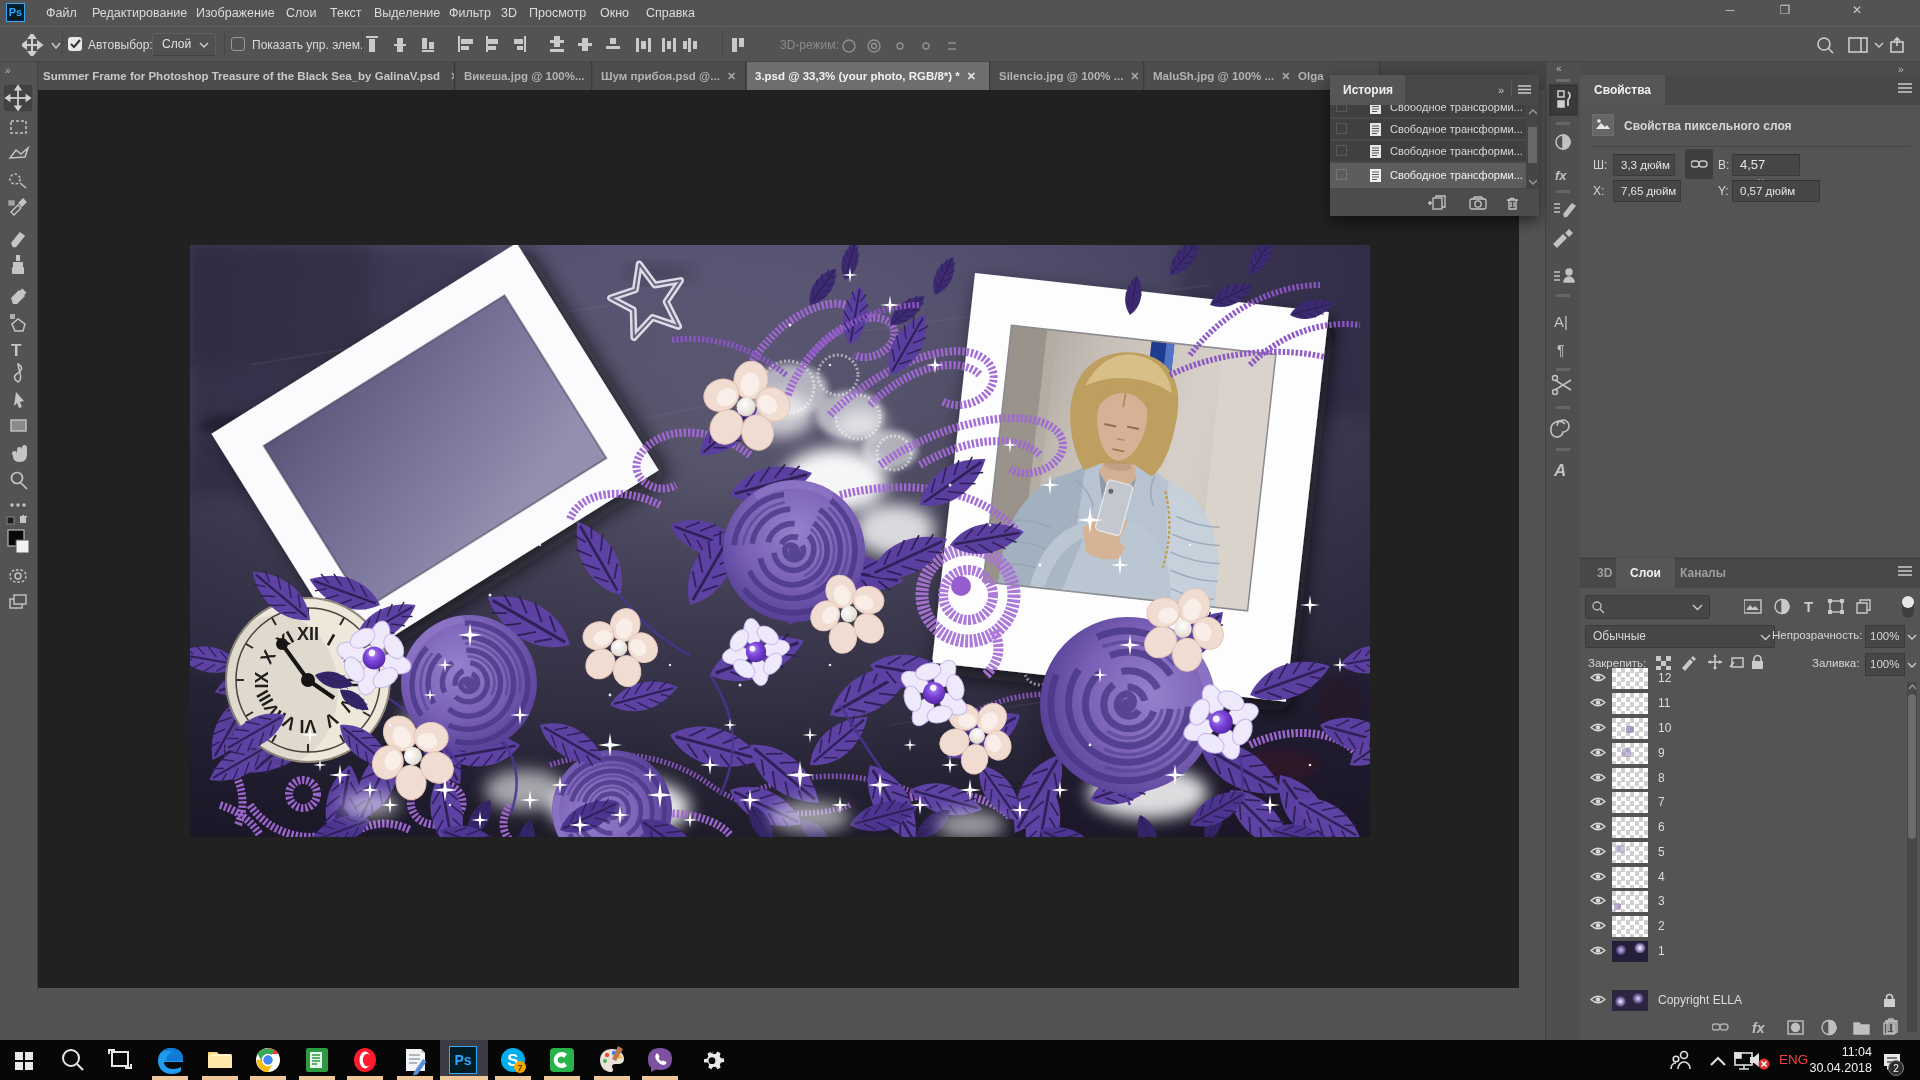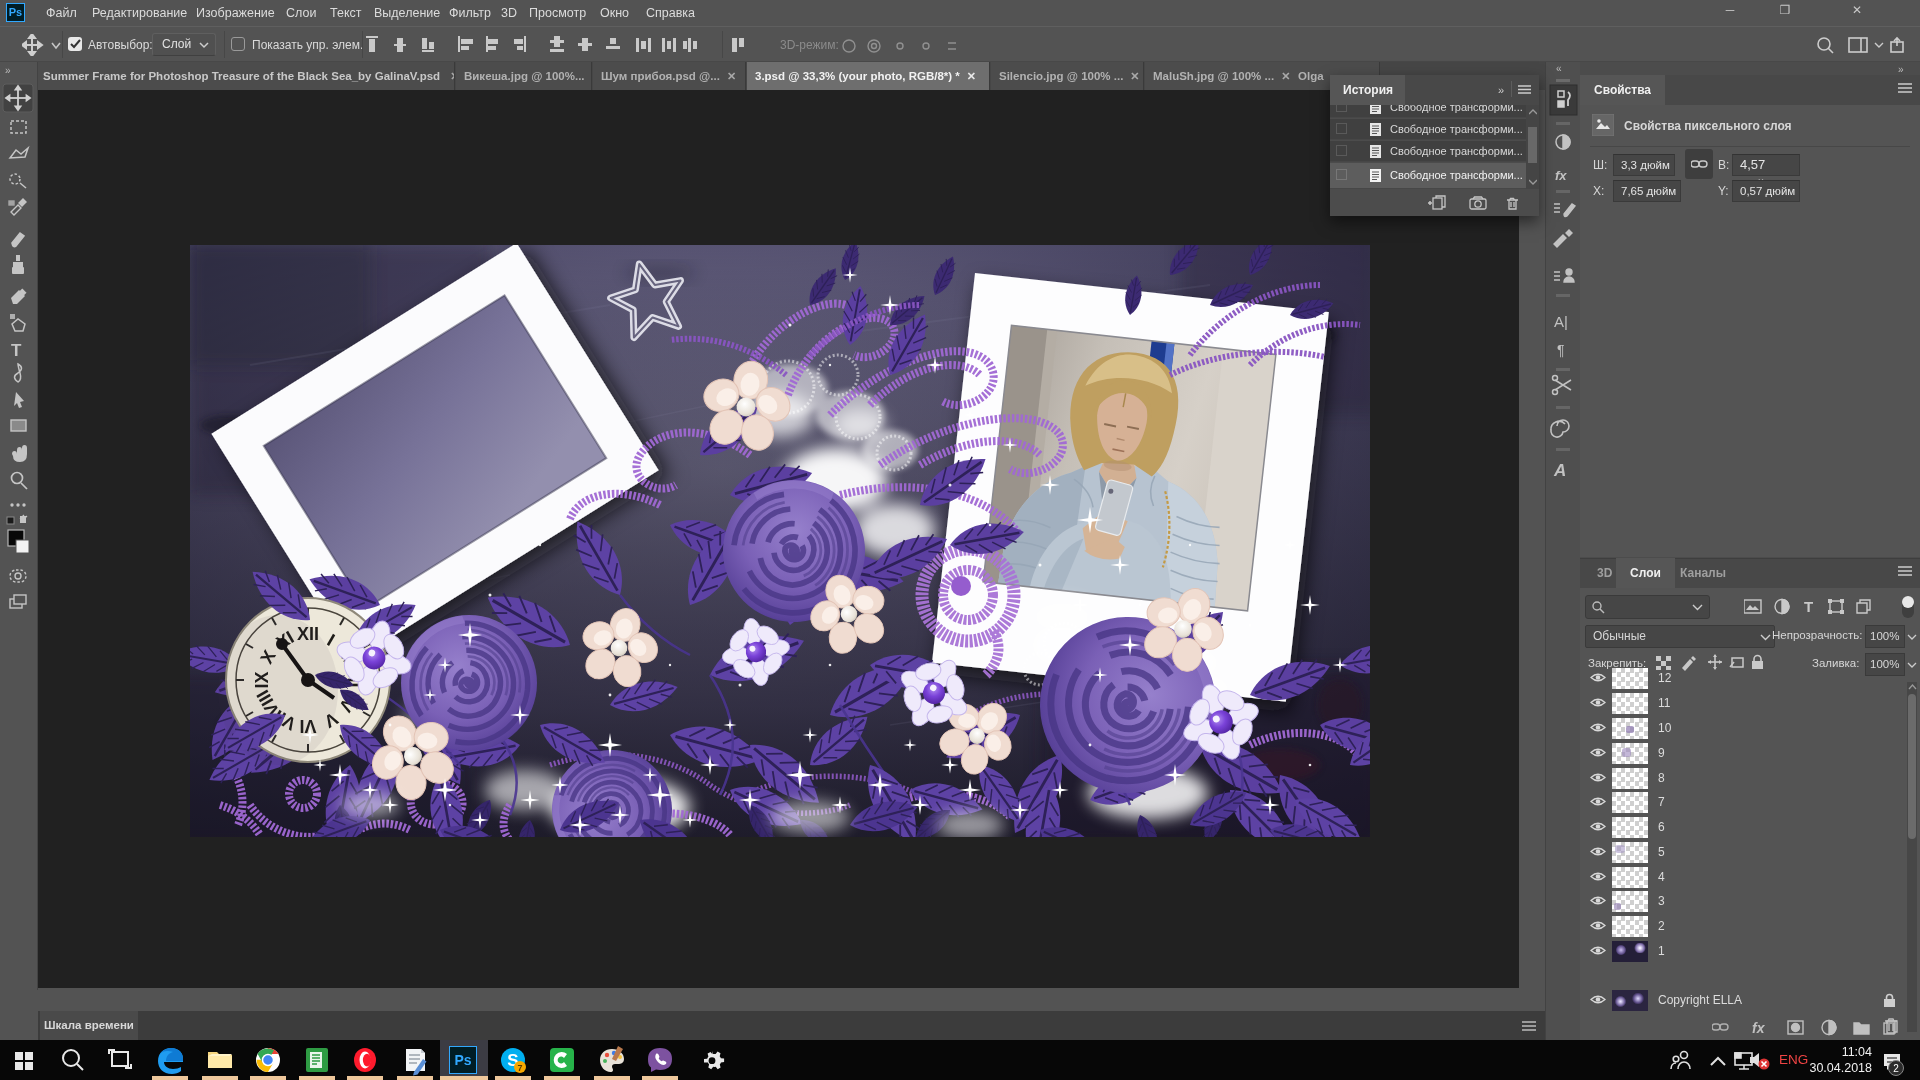--- a/index.html
+++ b/index.html
@@ -832,26 +832,20 @@
         <circle cx="550" cy="440" r="1.5"></circle>
           <circle cx="640" cy="420" r="1.3"></circle>
         <circle cx="200" cy="480" r="1.4"></circle>
           <circle cx="260" cy="560" r="1.3"></circle>
         <circle cx="900 " cy="500" r="1.4"></circle>
           <circle cx="1120" cy="520" r="1.3"></circle>
       </g>
     </svg>
   </div>
 
-  <div id="timeline" class="abs">
-    <div id="tltab">Шкала времени</div>
-    <svg class="abs" style="left:1484px;top:10px" width="16" height="10">
-        <path d="M0 1h14M0 5h14M0 9h14" stroke="#bbb" stroke-width="1.4"></path>
-      </svg>
-  </div>
 
   <div id="rgutter" class="abs"></div>
   <div id="iconstrip" class="abs">
     <svg width="35" height="978" viewBox="0 0 35 978">
       <text x="10" y="10" fill="#bbb" font-size="10">«</text>
       <g fill="#7e7e7e">
           <rect x="10" y="17" width="14" height="3" opacity=".6"></rect>
         </g>
       <rect x="4" y="23" width="27" height="30" fill="#3a3a3a" stroke="#2e2e2e"></rect>
       <g stroke="#d0d0d0" fill="none" stroke-width="1.5">
@@ -927,21 +921,21 @@
         <g stroke="#c9c9c9" fill="none" stroke-width="1.4">
           <rect x="0" y="2" width="8" height="6" rx="3"></rect>
           <rect x="8" y="2" width="8" height="6" rx="3"></rect>
         </g>
       </svg>
     <div class="ptxt" style="left:138px;top:96px">В:</div>
     <div class="pfield" style="left:152px;top:92px;width:68px;font-size:13px">4,57 дюйм</div>
     <div class="ptxt" style="left:13px;top:122px">X:</div>
     <div class="pfield" style="left:33px;top:118px;width:68px;font-size:11.5px">7,65 дюйм</div>
     <div class="ptxt" style="left:138px;top:122px">Y:</div>
-    <div class="pfield" style="left:152px;top:118px;width:68px;font-size:11.5px">0,57 дюйм</div>
+    <div class="pfield" style="left:152px;top:118px;width:88px;font-size:11.5px">0,57 дюйм</div>
 
     <div class="phead" style="top:496px;border-top:1px solid #3e3e3e"></div>
     <div class="ptxt" style="left:17px;top:504px;color:#9f9f9f;font-weight:bold">3D</div>
     <div class="ptab" style="left:36px;top:496px">Слои</div>
     <div class="ptxt" style="left:100px;top:504px;color:#9f9f9f;font-weight:bold">Каналы</div>
     <svg class="abs" style="left:318px;top:504px" width="16" height="12">
         <path d="M0 1h14M0 5h14M0 9h14" stroke="#ccc" stroke-width="1.5"></path>
       </svg>
     <div style="position:absolute;left:0;top:526px;width:340px;height:514px;background:#545454"></div>
 

